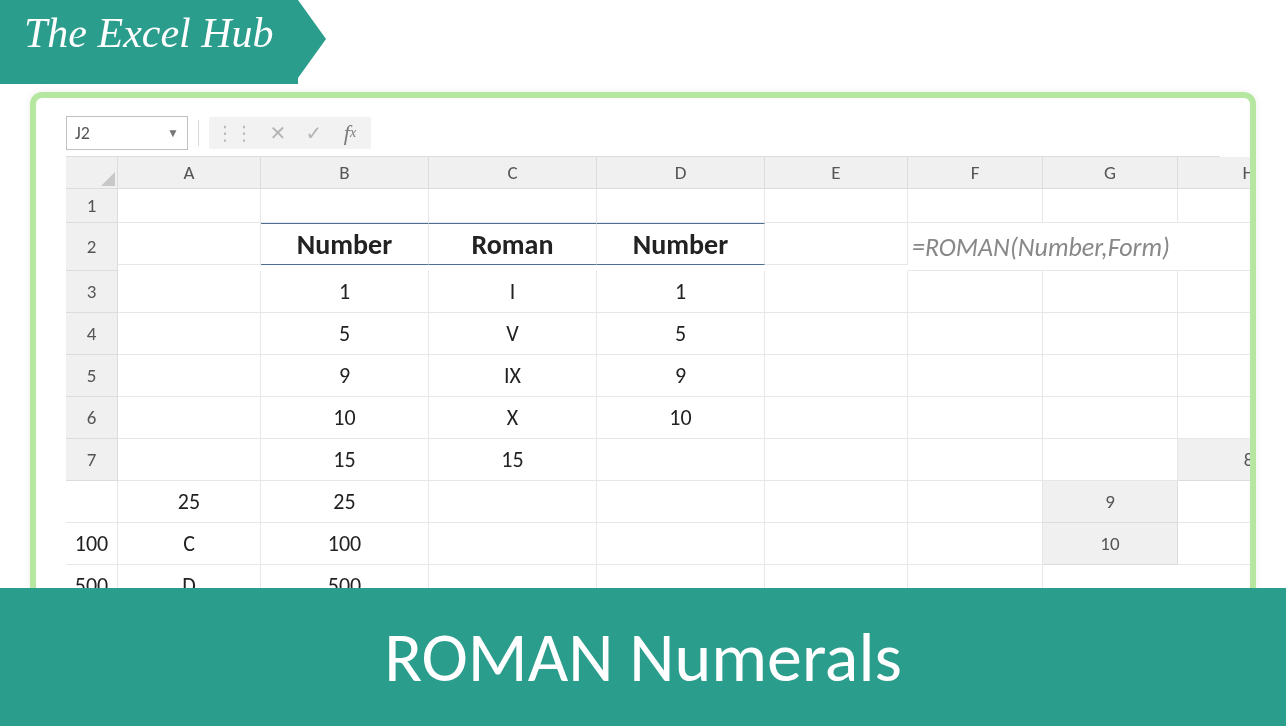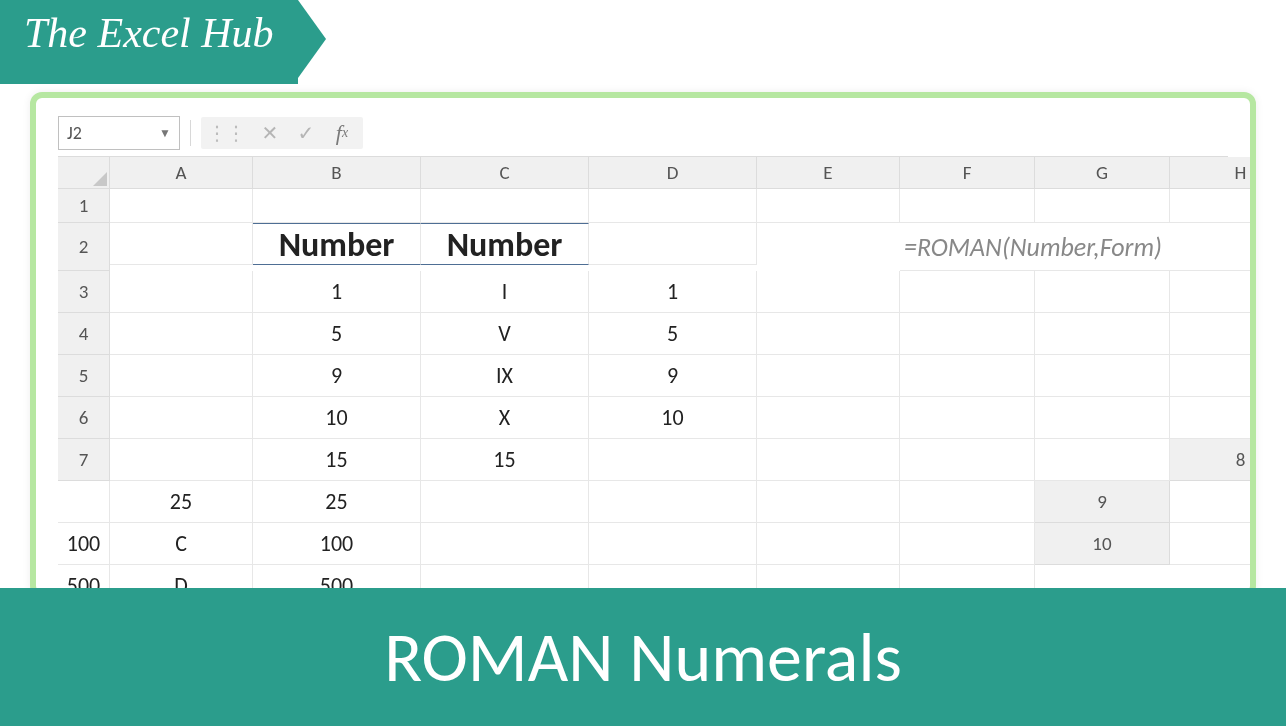--- a/index.html
+++ b/index.html
@@ -44,21 +44,21 @@
   .frame {
     position: absolute;
     top: 92px;
     left: 30px;
     right: 30px;
     height: 506px;
     border: 6px solid #b6e7a1;
     border-radius: 12px;
     box-shadow: 0 0 8px rgba(0,0,0,0.07);
     background: #ffffff;
-    padding: 18px 22px;
+    padding: 18px 30px;
     overflow: hidden;
   }
 
   
   .formula-bar-row {
     display: flex;
     align-items: center;
     gap: 10px;
     margin-bottom: 6px;
   }
@@ -173,21 +173,21 @@
     text-align: center;
     display: flex;
     align-items: center;
     justify-content: center;
     height: 42px;
   }
   .thead-cell {
     font-weight: 700;
     border-top: 1.5px solid #4e6e94;
     border-bottom: 1.5px solid #4e6e94;
-    font-size: 34px;
+    font-size: 28px;
   }
 
   .formula-hint {
     color: #888;
     font-style: italic;
     grid-column: 7 / span 3;
     text-align: left;
     font-size: 26px;
     border-bottom: 1px solid #e7e7e7;
     display:flex;align-items:center;
@@ -253,20 +253,21 @@
       <div class="cell" style="height:34px"></div>
       <div class="cell" style="height:34px"></div>
       <div class="cell" style="height:34px"></div>
       <div class="cell" style="height:34px"></div>
       <div class="cell" style="height:34px"></div>
       <div class="cell" style="height:34px"></div>
 
       <div class="row-hdr row2" style="height:48px">2</div>
       <div class="cell row2"></div>
       <div class="cell row2 thead-cell">Number</div>
+      <div class="cell row2 thead-cell">Roman</div>
       <div class="cell row2 thead-cell">Number</div>
       <div class="cell row2"></div>
       <div class="formula-hint row2">=ROMAN(Number,Form)</div>
 
       <div class="row-hdr">3</div>
       <div class="cell"></div>
       <div class="cell">1</div>
       <div class="cell">I</div>
       <div class="cell">1</div>
       <div class="cell"></div>

